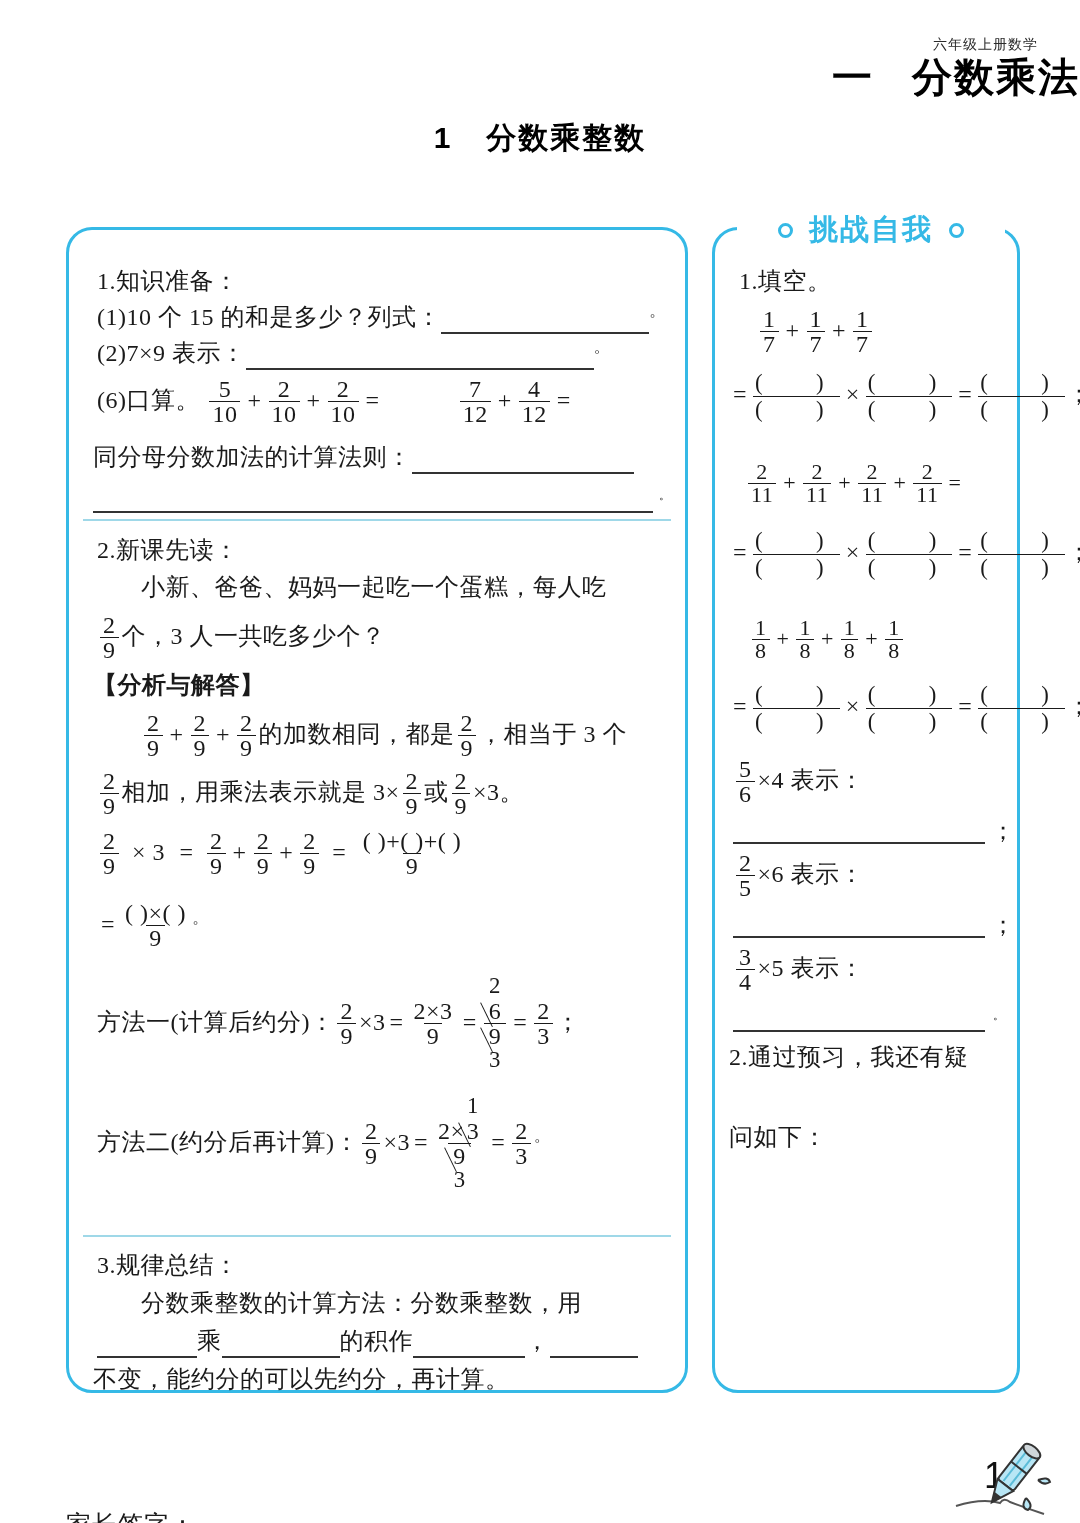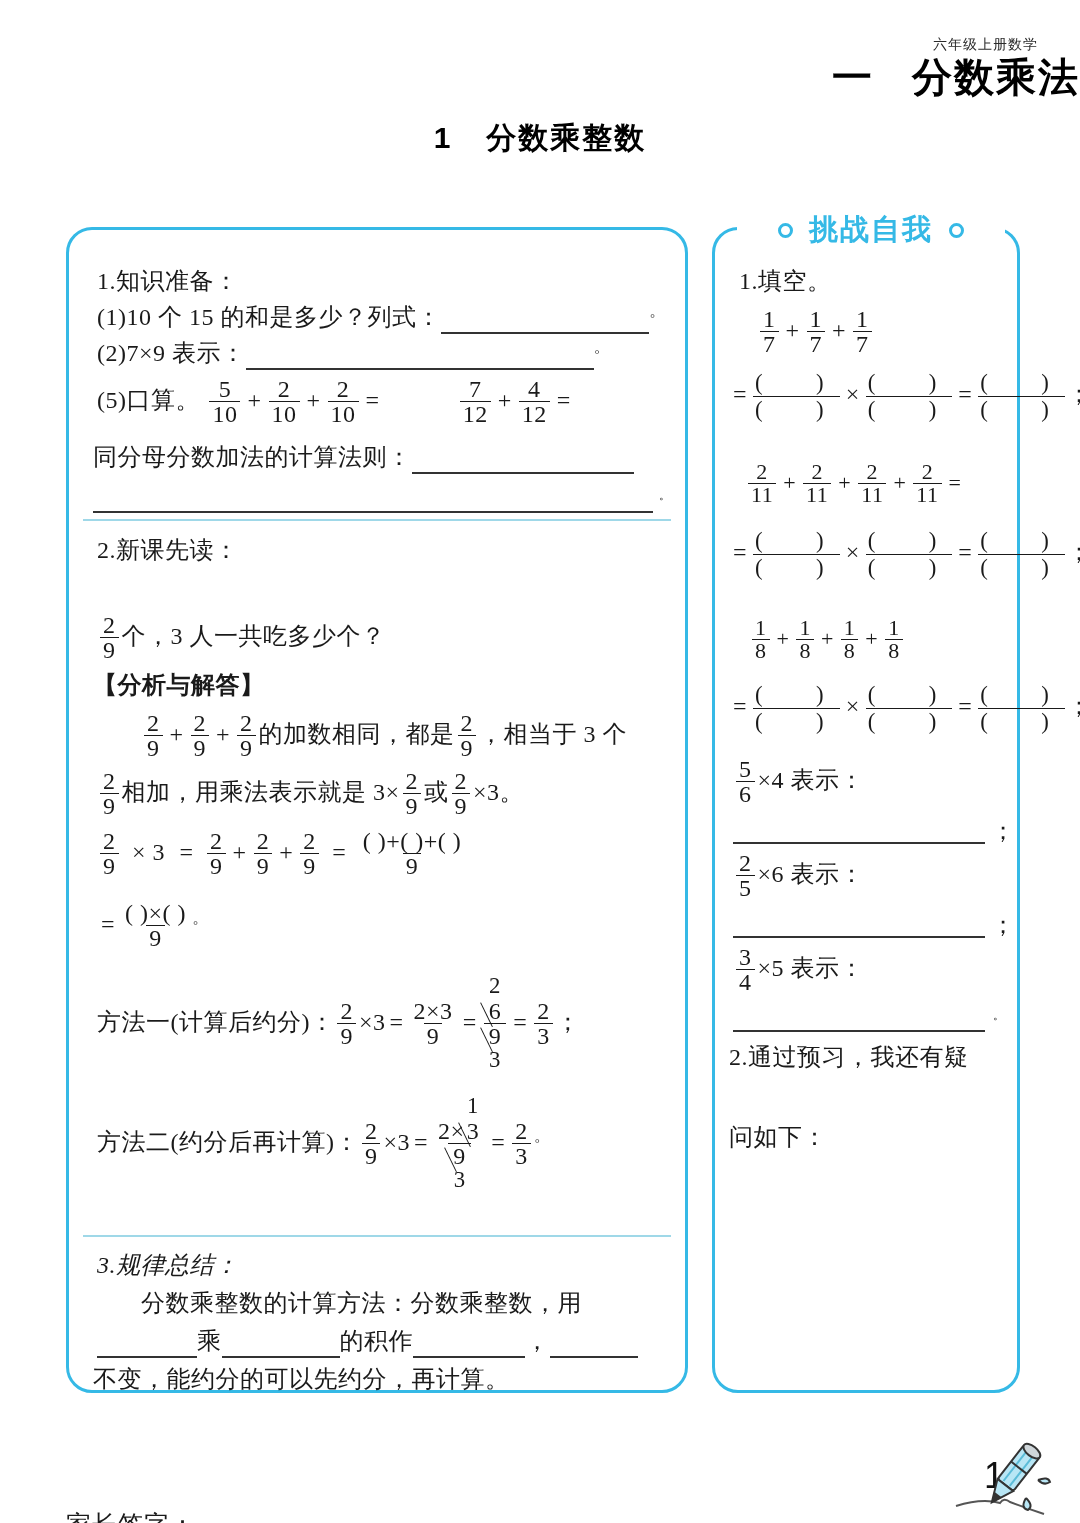--- a/index.html
+++ b/index.html
@@ -150,21 +150,21 @@
 
     <div class="blk t" style="left:28px; top:70px;">
       <span>(1)10 个 15 的和是多少？列式：</span><span class="ul" style="width:208px;"></span><span class="small-circ">。</span>
     </div>
 
     <div class="blk t" style="left:28px; top:106px;">
       <span>(2)7×9 表示：</span><span class="ul" style="width:348px;"></span><span class="small-circ">。</span>
     </div>
 
     <div class="blk t" style="left:28px; top:148px;">
-      <span>(5)口算。</span>
+      <span>(6)口算。</span>
       <span class="frac big">
           <span class="n">5</span>
           <span class="d">10</span>
         </span><span class="op">+</span><span class="frac big">
           <span class="n">2</span>
           <span class="d">10</span>
         </span><span class="op">+</span><span class="frac big">
           <span class="n">2</span>
           <span class="d">10</span>
         </span><span class="op">=</span>
@@ -181,20 +181,23 @@
     <div class="blk t" style="left:24px; top:212px;">
       <span>同分母分数加法的计算法则：</span><span class="ul" style="width:222px;"></span>
     </div>
     <div class="rule" style="left:24px; top:281px; width:560px;"></div>
     <div class="blk t small-circ" style="left:590px; top:258px;">。</div>
 
     <div class="divider" style="top:289px;"></div>
 
     <div class="blk t" style="left:28px; top:305px;">2.新课先读：</div>
 
+    <div class="blk t" style="left:28px; top:342px;">
+      <span class="indent"></span><span>小新、爸爸、妈妈一起吃一个蛋糕，每人吃</span>
+    </div>
 
     <div class="blk t" style="left:28px; top:384px;">
       <span class="frac big">
           <span class="n">2</span>
           <span class="d">9</span>
         </span><span>个，3 人一共吃多少个？</span>
     </div>
 
     <div class="blk t" style="left:24px; top:440px; font-weight:bold;">【分析与解答】</div>
 
@@ -282,21 +285,21 @@
           <span class="n"><span>2×</span><span class="cancel-wrap"><span class="sup-above">1</span><span class="cancel">3</span></span></span>
           <span class="d"><span class="cancel-wrap"><span class="cancel">9</span><span class="sub-below">3</span></span></span>
         </span><span class="op">=</span><span class="frac big">
           <span class="n">2</span>
           <span class="d">3</span>
         </span><span class="small-circ">。</span>
     </div>
 
     <div class="divider" style="top:1005px;"></div>
 
-    <div class="blk t" style="left:28px; top:1020px;font-style:italic;">3.规律总结：</div>
+    <div class="blk t" style="left:28px; top:1020px;">3.规律总结：</div>
 
     <div class="blk t" style="left:28px; top:1058px;">
       <span class="indent"></span><span>分数乘整数的计算方法：分数乘整数，用</span>
     </div>
 
     <div class="blk t" style="left:28px; top:1096px;">
       <span class="ul" style="width:100px;"></span><span>乘</span><span class="ul" style="width:118px;"></span><span>的积作</span><span class="ul" style="width:112px;"></span><span>，</span><span class="ul" style="width:88px;"></span>
     </div>
 
     <div class="blk t" style="left:24px; top:1134px;">不变，能约分的可以先约分，再计算。</div>

